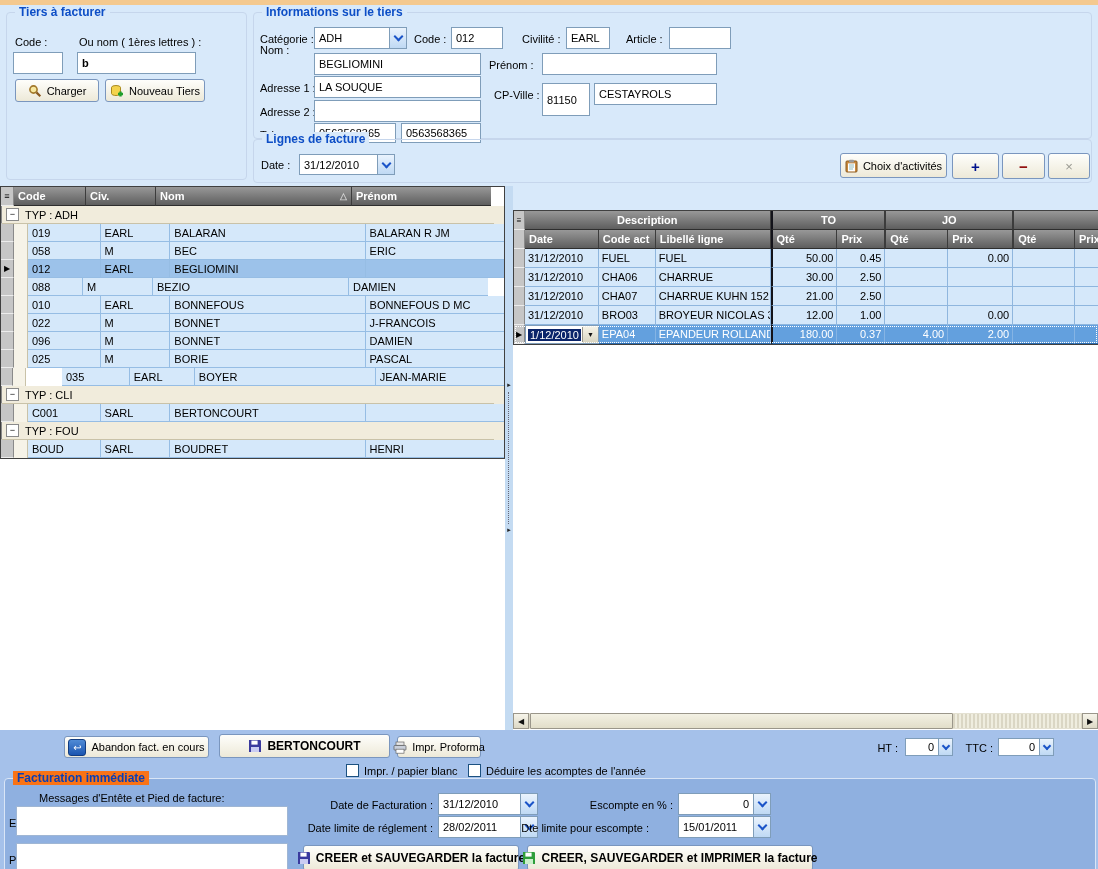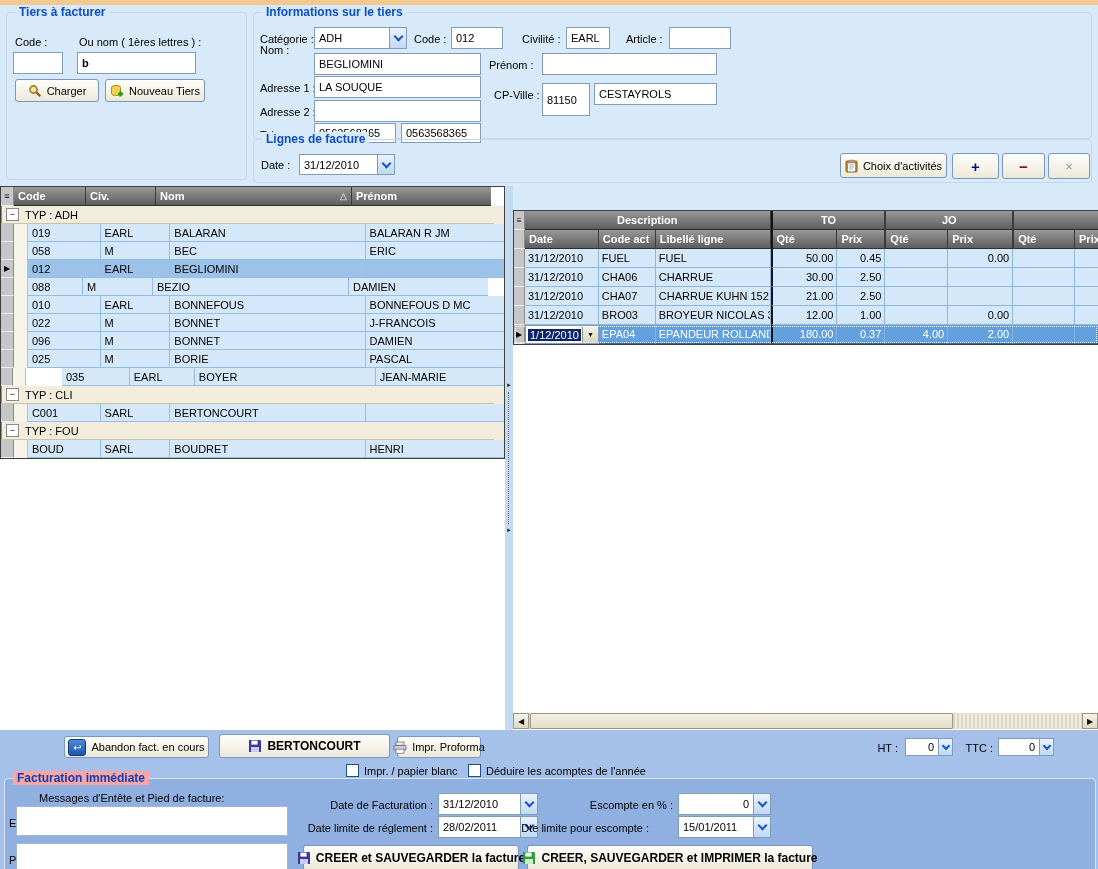--- a/index.html
+++ b/index.html
@@ -63,21 +63,21 @@
   .sb{position:absolute;background:#E4E1D2;}
   .sbbtn{position:absolute;box-sizing:border-box;background:linear-gradient(#F6F4EA,#DDD9C6);
     border:1px solid #9a968a;display:flex;align-items:center;justify-content:center;font-size:8px;color:#111;}
   .sbthumb{position:absolute;box-sizing:border-box;background:linear-gradient(#F3F1E4,#E2DEC9);
     border:1px solid #9a968a;border-radius:1px;}
   .sbtrack{position:absolute;background:repeating-linear-gradient(90deg,#DAD6C4 0 2px,#EFEDDF 2px 4px);}
   
   .bottom{left:0;top:730px;width:1098px;height:139px;background:#A5C1EA;}
   .fgbox{position:absolute;left:4px;top:48px;width:1090px;height:110px;border:1px solid #D9E5F6;
     border-radius:4px;background:#8FB0E0;}
-  .fgbox .gtitle{background:#fca5a5;color:#0A3FB4;}
+  .fgbox .gtitle{background:#f97316;color:#0A3FB4;}
   .chk{position:absolute;width:13px;height:13px;background:#fff;border:1px solid #1C5180;box-sizing:border-box;}
   .bold{font-weight:bold;}
   .ic{display:inline-flex;align-items:center;justify-content:center;flex:0 0 auto;}
   .undoic{width:16px;height:15px;background:linear-gradient(#4F8BD6,#1B55B0);border:1px solid #123C80;
     border-radius:3px;color:#fff;font-size:10px;line-height:13px;text-align:center;}
 </style>
 </head>
 <body>
 
 <div class="screen">

